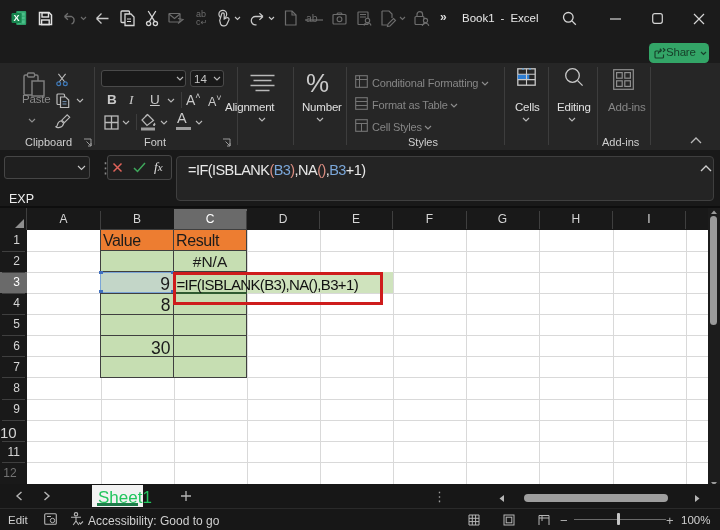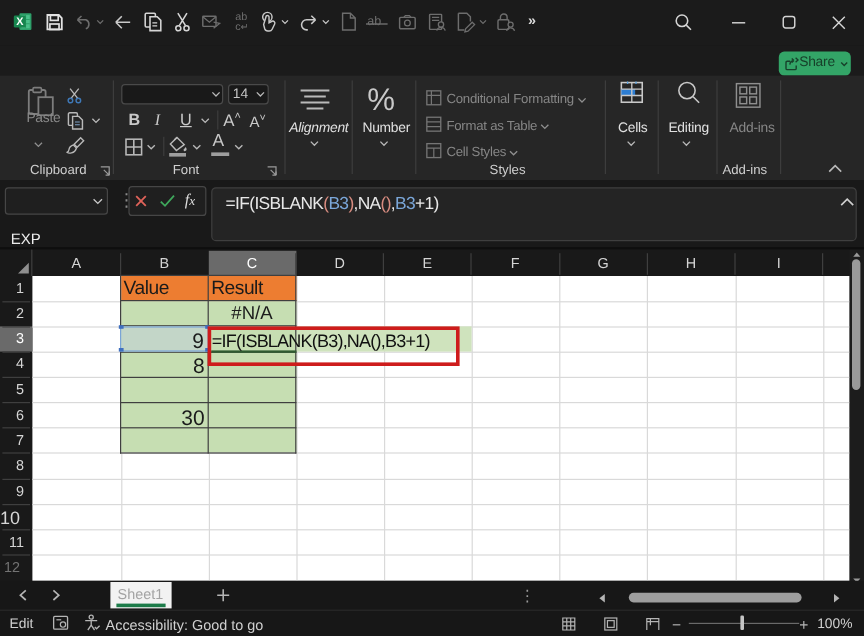--- a/index.html
+++ b/index.html
@@ -125,20 +125,21 @@
     <svg class="ic" style="left:610px;top:18px;" width="12" height="2" viewBox="0 0 12 2">
         <path d="M0 1 h11" stroke="#d5d5d5" stroke-width="1.2"></path>
       </svg>
     <svg class="ic" style="left:652px;top:13px;" width="11" height="11" viewBox="0 0 11 11">
         <rect x="0.7" y="0.7" width="9.6" height="9.6" rx="2" fill="none" stroke="#d5d5d5" stroke-width="1.2"></rect>
       </svg>
     <svg class="ic" style="left:693px;top:13px;" width="12" height="12" viewBox="0 0 12 12">
         <path d="M1 1 L11 11 M11 1 L1 11" stroke="#d5d5d5" stroke-width="1.2"></path>
       </svg>
   </div>
+  <div class="abs" style="left:462px;top:12px;width:120px;height:16px;color:#e8e8e8;font-size:11.5px;">Book1<span style="margin:0 6px;">-</span>Excel</div>
 
   <div class="abs" style="left:0;top:38px;width:720px;height:25px;background:#1b1b1b;"></div>
 
   <div class="abs" style="left:649px;top:42.5px;width:60px;height:20px;background:#33a567;border-radius:4.5px;">
     <svg class="ic" style="left:5px;top:4px;" width="12" height="12" viewBox="0 0 12 12">
       <path d="M4.5 4 H2 a1 1 0 0 0-1 1 v5 a1 1 0 0 0 1 1 h6.5 a1 1 0 0 0 1-1 V7.5" fill="none" stroke="#17402a" stroke-width="1.15"></path>
       <path d="M4.2 6.8 q0.3-3 3.4-3.4 M7.6 3.4 l-1.8-1.6 M7.6 3.4 l-1.8 1.7 M9 1.2 l2 1.8 l-2 1.9" fill="none" stroke="#17402a" stroke-width="1.15"></path>
     </svg>
     <span style="position:absolute;left:17px;top:3.5px;color:#17402a;font-size:11.5px;letter-spacing:-0.2px;">Share</span>
     <svg class="ic" style="left:51px;top:8px;" width="7" height="5" viewBox="0 0 7 5">
@@ -238,21 +239,21 @@
       </svg>
     <div class="abs" style="left:144px;top:136px;color:#cfcfcf;font-size:11px;">Font</div>
     <svg class="ic" style="left:222px;top:138px;" width="9" height="9" viewBox="0 0 9 9">
       <path d="M1 1 h7 v7" fill="none" stroke="#9a9a9a" stroke-width="1"></path>
       <path d="M3.5 3.5 L8 8 M8 8 h-3 M8 8 v-3" stroke="#9a9a9a" stroke-width="1" fill="none"></path>
     </svg>
 
     <svg class="ic" style="left:250px;top:74px;" width="25" height="19" viewBox="0 0 25 19">
       <path d="M0.5 1.5 h24 M3.5 6.5 h18 M0.5 11.5 h24 M5.5 16.5 h14" stroke="#b9b9b9" stroke-width="1.7"></path>
     </svg>
-    <div class="abs" style="left:241px;top:101px;color:#e0e0e0;font-size:11.5px;letter-spacing:-0.2px;font-style:italic;">Alignment</div>
+    <div class="abs" style="left:225px;top:101px;color:#e0e0e0;font-size:11.5px;letter-spacing:-0.2px;">Alignment</div>
     <svg class="ic" style="left:258px;top:117px;" width="8" height="5" viewBox="0 0 8 5">
         <path d="M1 1 L4 4 L7 1" stroke="#b9b9b9" stroke-width="1.1" fill="none"></path>
       </svg>
 
     <div class="abs" style="left:306px;top:68px;color:#c9c9c9;font-size:26px;font-weight:300;">%</div>
     <div class="abs" style="left:302px;top:101px;color:#e0e0e0;font-size:11.5px;letter-spacing:-0.2px;">Number</div>
     <svg class="ic" style="left:316px;top:117px;" width="8" height="5" viewBox="0 0 8 5">
         <path d="M1 1 L4 4 L7 1" stroke="#b9b9b9" stroke-width="1.1" fill="none"></path>
       </svg>
 
@@ -476,21 +477,21 @@
   <div id="bottom">
 
     <div class="abs" style="left:0;top:484px;width:720px;height:24px;background:#171717;"></div>
     <svg class="ic" style="left:15px;top:491px;" width="8" height="10" viewBox="0 0 8 10">
         <path d="M6.5 1 L2 5 L6.5 9" stroke="#b5b5b5" stroke-width="1.4" fill="none"></path>
       </svg>
     <svg class="ic" style="left:43px;top:491px;" width="8" height="10" viewBox="0 0 8 10">
         <path d="M1.5 1 L6 5 L1.5 9" stroke="#b5b5b5" stroke-width="1.4" fill="none"></path>
       </svg>
     <div class="abs" style="left:92px;top:484.5px;width:51px;height:22px;background:#f2f2f2;"></div>
-    <div class="abs" style="left:98px;top:488px;color:#a3a3a3;font-size:12px;">Sheet1</div>
+    <div class="abs" style="left:98px;top:488px;color:#22c55e;font-size:17px;">Sheet1</div>
     <div class="abs" style="left:97px;top:503px;width:41px;height:2.5px;background:#1d7c4a;"></div>
     <svg class="ic" style="left:180px;top:490px;" width="12" height="12" viewBox="0 0 12 12">
         <path d="M6 1 V11 M1 6 H11" stroke="#b5b5b5" stroke-width="1.3"></path>
       </svg>
     <div class="abs" style="left:433px;top:489px;color:#9a9a9a;font-size:13px;">⋮</div>
     <svg class="ic" style="left:498px;top:493.5px;" width="7" height="9" viewBox="0 0 7 9">
         <path d="M6 1 L1.5 4.5 L6 8" fill="#b5b5b5"></path>
       </svg>
     <div class="abs" style="left:524px;top:493.5px;width:144px;height:8px;background:#9e9e9e;border-radius:4px;"></div>
     <svg class="ic" style="left:694px;top:493.5px;" width="7" height="9" viewBox="0 0 7 9">

